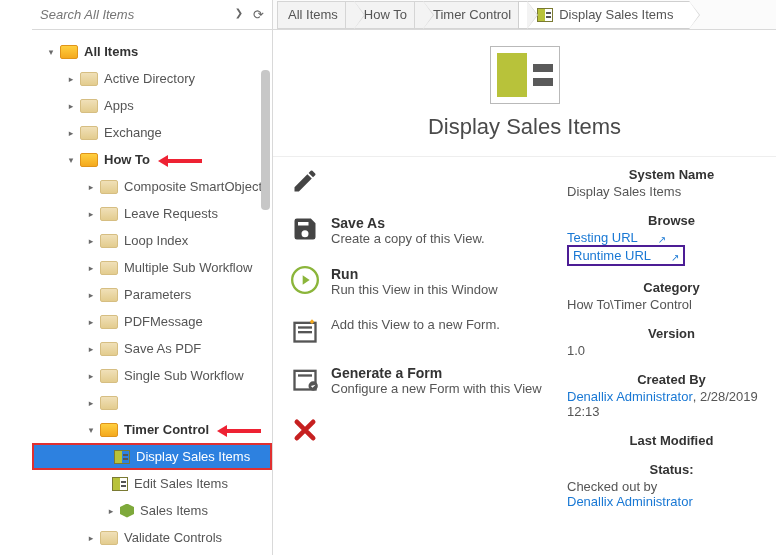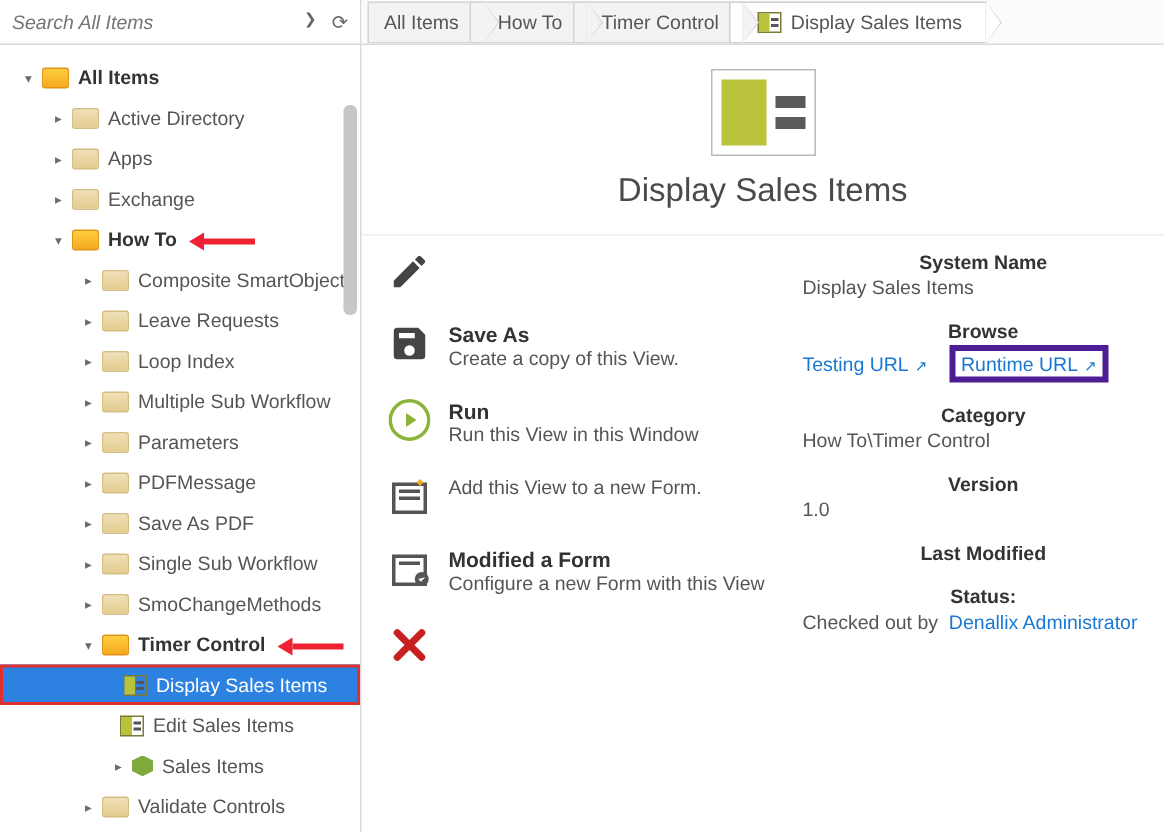--- a/index.html
+++ b/index.html
@@ -1,17 +1,17 @@
 <!DOCTYPE html>
 <html><head>
 <meta charset="utf-8">
 <style>
 * { box-sizing: border-box; margin: 0; padding: 0; }
 body { font-family: "Segoe UI", Arial, sans-serif; font-size: 13px; color: #444; width: 776px; height: 555px; overflow: hidden; background: #fff; }
-.container { display: flex; height: 555px; }
+.container { display: flex; height: 555px; padding-left: 32px; }
 
 
 .sidebar { width: 241px; border-right: 1px solid #d9d9d9; display: flex; flex-direction: column; }
 .search-row { height: 30px; border-bottom: 1px solid #d9d9d9; display: flex; align-items: center; padding: 0 8px; }
 .search-input { flex: 1; border: none; outline: none; font-size: 13px; font-style: italic; color: #9a9a9a; }
 .search-icons { display: flex; gap: 10px; color: #666; }
 .chev { font-size: 10px; }
 .tree-wrap { position: relative; flex: 1; overflow: hidden; padding-top: 8px; }
 .scrollbar { position: absolute; right: 2px; top: 40px; width: 9px; height: 140px; background: #c7c7c7; border-radius: 4px; }
 
@@ -58,23 +58,23 @@
 .actions { width:280px; padding: 10px 6px 0 18px; }
 .action { display:flex; gap:12px; margin-bottom:20px; }
 .action .ico { width:28px; height:28px; flex-shrink:0; display:flex; align-items:center; justify-content:center;}
 .action h4 { font-size:14px; font-weight:700; color:#333; }
 .action p { font-size:13px; color:#555; }
 
 .props { flex:1; padding: 10px 0 0 14px; font-size:13px; overflow:hidden;}
 .prop { margin-bottom: 14px; }
 .prop h5 { font-weight:700; color:#333; font-size:13px; margin-bottom:2px;text-align:center;}
 .prop .val { color:#555; }
-.link { color:#1978d4; display:inline-flex; align-items:flex-end; gap:4px;}
+.link { color:#1978d4; display:inline-flex; align-items:flex-end; gap:20px;}
 .ext { font-size:10px;}
-.runtime-box{ border:4px solid #4c1d95; padding:1px 4px; display:inline-flex; align-items:center; gap:4px;}
+.runtime-box{ border:2px solid #4c1d95; padding:1px 4px; display:inline-flex; align-items:center; gap:4px;}
 </style>
 </head>
 <body>
 
 <div class="container">
 
   <div class="sidebar">
     <div class="search-row">
       <input class="search-input" placeholder="Search All Items" style="">
       <div class="search-icons">
@@ -174,21 +174,20 @@
                     <div class="node" style="padding-left:54px">
                       <span class="caret">▸</span>
                       <span class="folder f-tan"></span>
                       <span class="node-label">Single Sub Workflow</span>
                     </div>
                   </li>
                 <li>
                     <div class="node" style="padding-left:54px">
                       <span class="caret">▸</span>
                       <span class="folder f-tan"></span>
-                      <span class="node-label">SmoChangeMethods</span>
                     </div>
                   </li>
                 <li>
                   <div class="node bold" style="padding-left:54px">
                       <span class="caret">▾</span>
                       <span class="folder f-orange"></span>
                       <span class="node-label">Timer Control</span>
                     <span class="arrow-h"><span class="head" style="transform:scaleX(-1)"></span><span class="shaft"></span></span>
                   </div>
                   <ul>
@@ -323,21 +322,21 @@
         <div class="action">
           <div class="ico">
               <svg viewBox="0 0 24 24">
                 <rect x="3" y="5" width="18" height="16" fill="none" stroke="#555" stroke-width="2"></rect>
                 <rect x="6" y="8" width="12" height="2" fill="#555"></rect>
                 <circle cx="19" cy="18" r="4" fill="#555"></circle>
                 <path fill="#fff" d="M17 18l1.5 1.5L21 17"></path>
               </svg>
             </div>
           <div>
-              <h4>Modified a Form</h4>
+              <h4>Generate a Form</h4>
               <p>Configure a new Form with this View</p>
             </div>
         </div>
         <div class="action">
           <div class="ico">
               <svg viewBox="0 0 24 24">
                 <path stroke="#c62020" stroke-width="4" stroke-linecap="round" d="M5 5l14 14M19 5L5 19"></path>
               </svg>
             </div>
         </div>
@@ -366,20 +365,24 @@
         </div>
         <div class="prop">
           <h5>Category</h5>
           <div class="val">How To\Timer Control</div>
         </div>
         <div class="prop">
           <h5>Version</h5>
           <div class="val">1.0</div>
         </div>
         <div class="prop">
+          <h5>Created By</h5>
+          <div><a class="link">Denallix Administrator</a><span class="val">, 2/28/2019 12:13</span></div>
+        </div>
+        <div class="prop">
           <h5>Last Modified</h5>
         </div>
         <div class="prop">
           <h5>Status:</h5>
           <div><span class="val">Checked out by</span>&nbsp;&nbsp;<a class="link">Denallix Administrator</a></div>
         </div>
       </div>
     </div>
   </div>
 </div>

